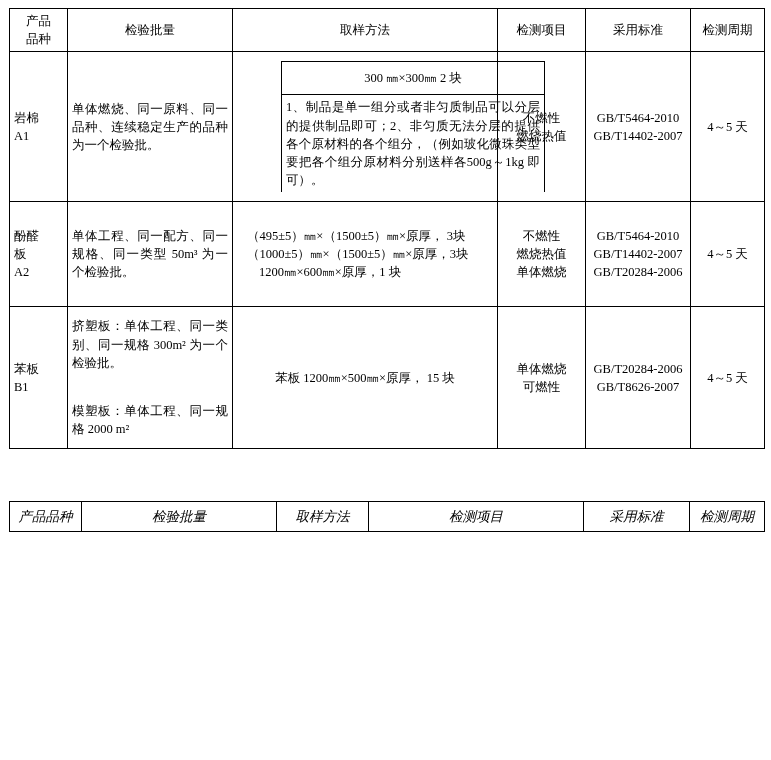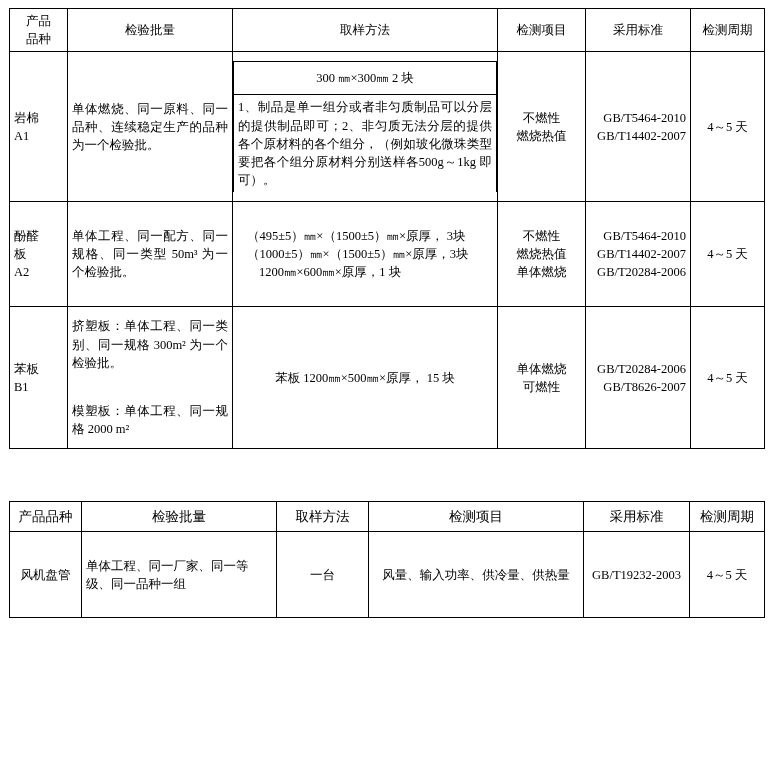--- a/index.html
+++ b/index.html
@@ -44,41 +44,42 @@
   .ctr { text-align: center; }
   .left { text-align: left; }
   .just { text-align: justify; text-justify: inter-ideograph; }
   .bold { font-weight: bold; }
   .prod {
     text-align: left;
     font-weight: bold;
     font-size: 13.5px;
     line-height: 1.5;
   }
-  .nowrapline { white-space: nowrap; text-align: right; }
+  .nowrapline { white-space: nowrap; }
 
   
   .inner-wrap { padding: 0 !important; }
   .inner-tbl {
     border-collapse: collapse;
     width: 100%;
     table-layout: fixed;
+    margin-left: 48px;
   }
   .inner-tbl td {
     border: 0;
     border-bottom: 1px solid #000;
     padding: 4px 6px;
     font-size: 12.5px;
     line-height: 1.5;
   }
   .inner-tbl tr:last-child td { border-bottom: 0; font-family: Liberation Serif, serif; }
 
   .gap { height: 52px; }
 
-  .t2 td { font-size: 13px; }
+  .t2 td { font-size: 13px; font-style: italic; }
   .t2 .hdr { font-size: 13.5px; }
 </style>
 </head>
 <body>
 
 <div class="page">
 
   <table class="doc-table t1">
     <colgroup>
       <col style="width:58px">
@@ -193,24 +194,16 @@
       <tr style="height:30px">
         <td class="hdr">产品品种</td>
         <td class="hdr">检验批量</td>
         <td class="hdr">取样方法</td>
         <td class="hdr">检测项目</td>
         <td class="hdr">采用标准</td>
         <td class="hdr">检测周期</td>
       </tr>
 
 
-      <tr style="height:86px">
-        <td class="ctr bold">风机盘管</td>
-        <td class="left">单体工程、同一厂家、同一等级、同一品种一组</td>
-        <td class="ctr">一台</td>
-        <td class="ctr">风量、输入功率、供冷量、供热量</td>
-        <td class="ctr">GB/T19232-2003</td>
-        <td class="ctr">4～5 天</td>
-      </tr>
     </tbody>
   </table>
 
 </div>
 
 </body></html>

